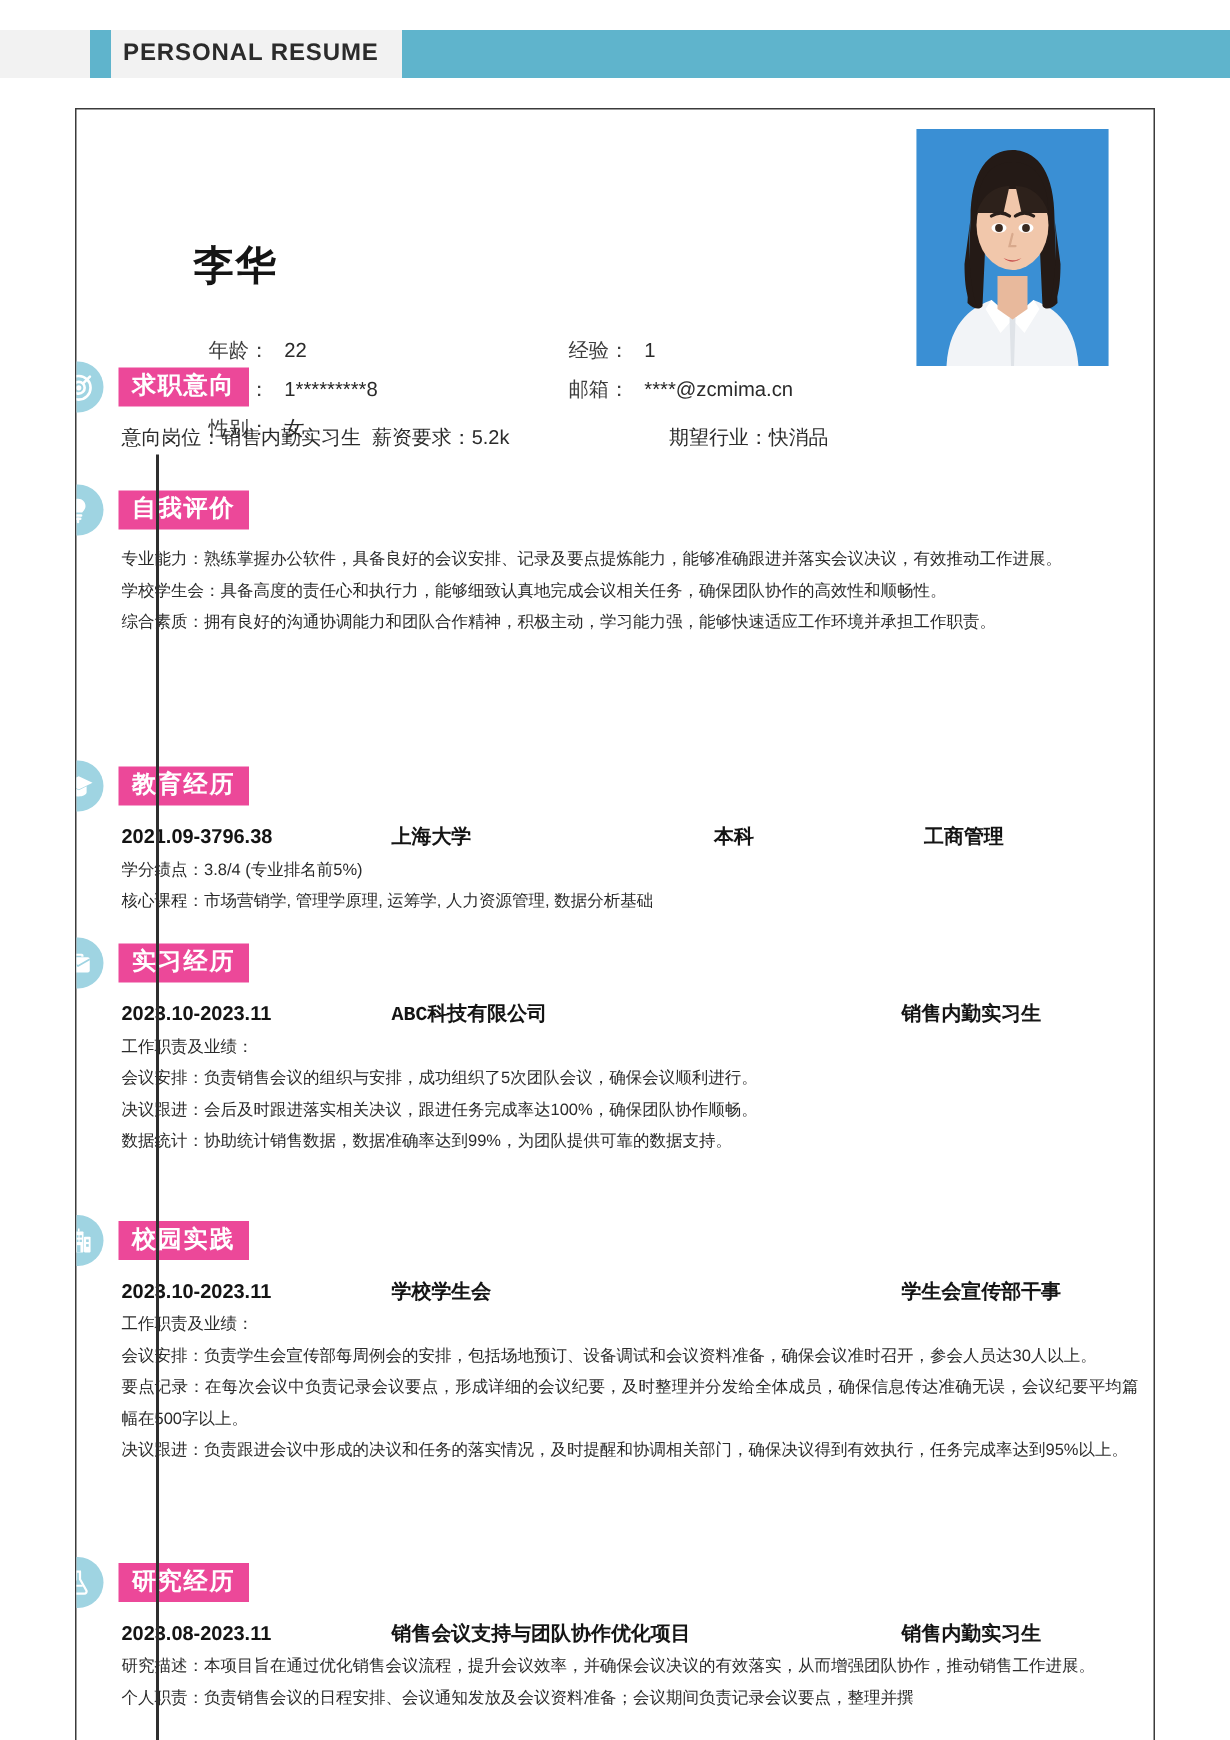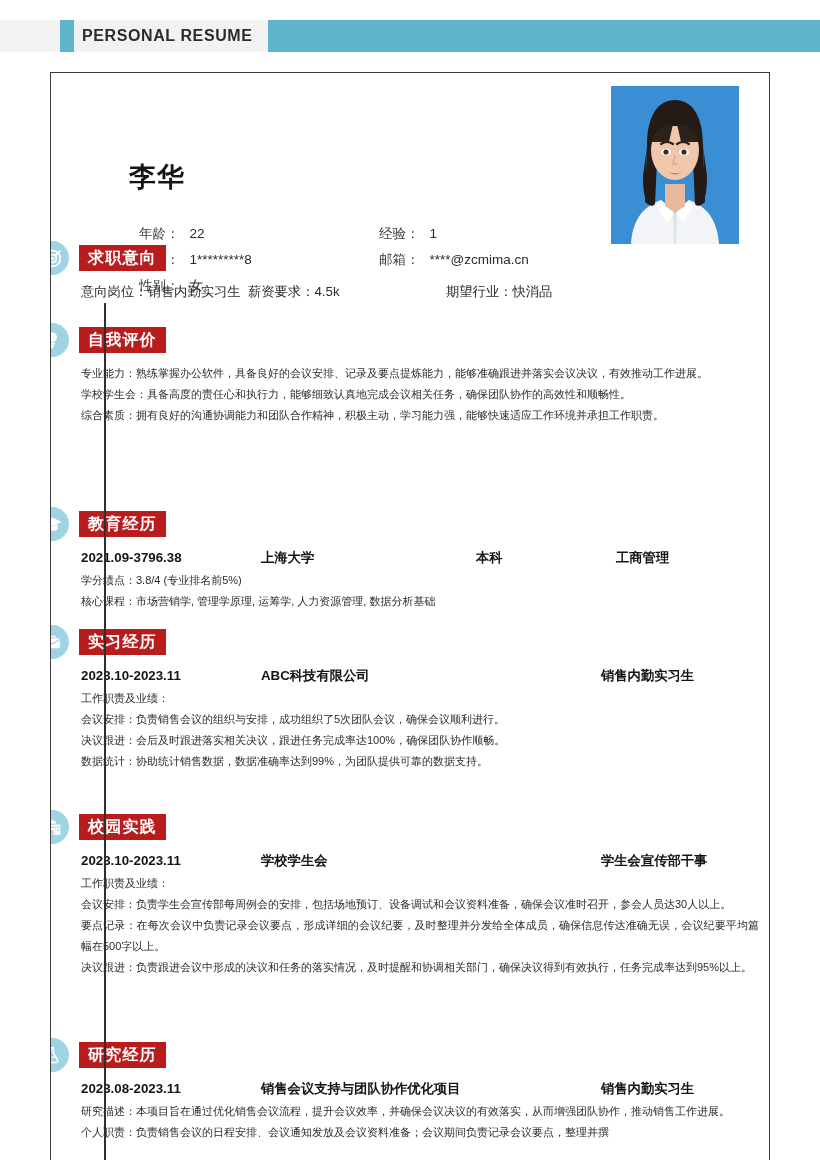--- a/index.html
+++ b/index.html
@@ -113,21 +113,21 @@
     align-items: center;
     justify-content: center;
     z-index: 2;
   }
   .section-icon svg { display: block; }
   .section-badge {
     position: absolute;
     left: 28px;
     height: 26px;
     padding: 0 9px;
-    background: #b91c1c;
+    background: #ec4899;
     color: #ffffff;
     font-size: 16px;
     font-weight: bold;
     letter-spacing: 1.2px;
     line-height: 26px;
     white-space: nowrap;
   }
 
   
   .sec { position: absolute; left: 0; width: 720px; }
@@ -147,21 +147,21 @@
   .entry-head {
     display: flex;
     align-items: baseline;
     font-size: 13.3px;
     font-weight: bold;
     color: #141414;
     margin-bottom: 3px;
     white-space: nowrap;
   }
   .eh-date  { width: 180px; }
-  .eh-org   { width: 215px; }
+  .eh-org   { width: 215px; font-family: Liberation Mono, monospace; }
   .eh-c3    { width: 140px; }
   .eh-c4    { flex: 1; }
   .eh-right { text-align: left; }
 
   
   .intent-row {
     display: flex;
     font-size: 13.3px;
     color: #2b2b2b;
   }
@@ -254,21 +254,21 @@
           <circle cx="12" cy="12" r="4.5"></circle>
           <circle cx="12" cy="12" r="1" fill="#ffffff"></circle>
         <path d="M15.5 8.5 L20.5 3.5" stroke-linecap="round"></path>
       </svg>
     </div>
     <div class="section-badge" style="top:4px;">求职意向</div>
     <div class="sec-body" style="top:42px;">
       <div class="intent-row">
         <div class="intent-a">
           <span>意向岗位：</span><span>销售内勤实习生</span>&nbsp;
-          <span>薪资要求：</span><span>4.5k</span>
+          <span>薪资要求：</span><span>5.2k</span>
         </div>
         <div class="intent-b">
           <span>期望行业：</span><span>快消品</span>
         </div>
       </div>
     </div>
   </div>
 
   <div class="sec" style="top:250px;">
     <div class="section-icon" style="top:0;">

